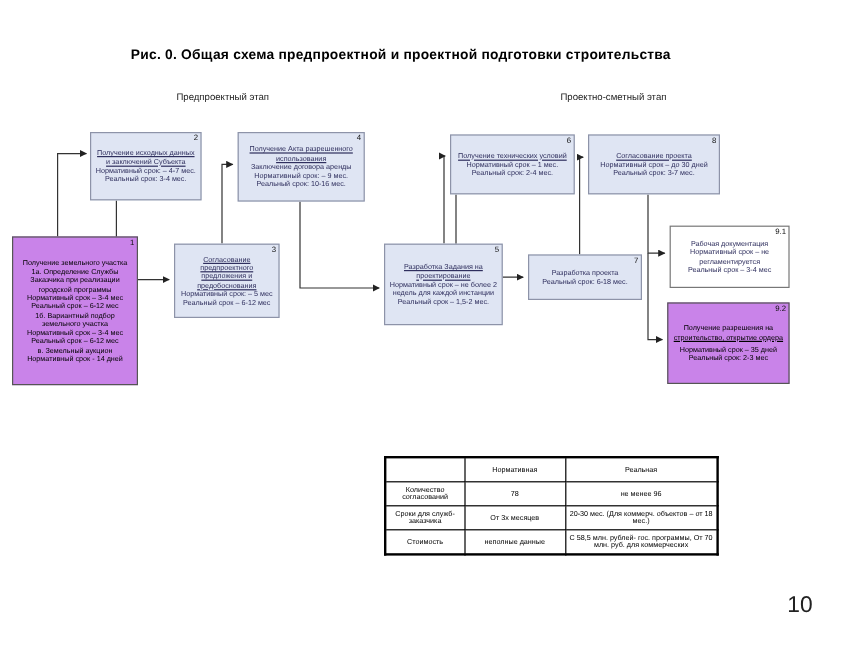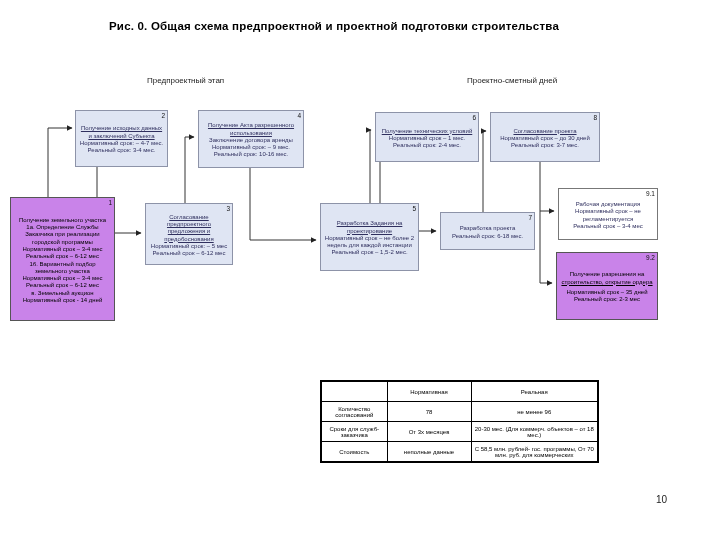--- a/index.html
+++ b/index.html
@@ -1,18 +1,18 @@
 <!DOCTYPE html>
 <html><head>
 <meta charset="utf-8">
 <style>
   html,body{margin:0;padding:0;}
   body{width:720px;height:540px;position:relative;background:#fff;
        font-family:"Liberation Sans","DejaVu Sans",sans-serif;color:#000;overflow:hidden;}
-  .title{position:absolute;top:20px;left:0;width:668px;text-align:center;
+  .title{position:absolute;top:40px;left:0;width:668px;text-align:center;
          font-size:11.5px;font-weight:bold;letter-spacing:.2px;}
   .col-header{position:absolute;font-size:8px;color:#222;margin-left:32px;}
   #hdr-left{left:115px;top:76px;}
   #hdr-right{left:435px;top:76px;}
   .box{position:absolute;box-sizing:border-box;border:1px solid #8d93a8;background:#dfe5f3;
        color:#2f2f5e;font-size:6px;line-height:1.22;text-align:center;
        display:flex;flex-direction:column;justify-content:center;align-items:center;
        padding:6px 3px 3px;}
   .box .num{position:absolute;top:1px;right:2px;font-size:6.5px;color:#111;}
   .box .u{text-decoration:underline;}
@@ -20,29 +20,29 @@
   .purple{background:#c983e9;border-color:#555;color:#000;}
   #box-9-1{background:#fff;border-color:#777;}
   svg.connectors{position:absolute;left:0;top:0;pointer-events:none;}
   svg.connectors polyline{fill:none;stroke:#333;stroke-width:1;}
   .gap{height:3px;}
   table.stats{position:absolute;left:320px;top:380px;width:277px;border-collapse:collapse;
         table-layout:fixed;font-size:6px;background:#fff;border:2px solid #000;}
   table.stats td,table.stats th{border:1.5px solid #000;padding:2px 3px;text-align:center;
         font-weight:normal;vertical-align:middle;height:15px;}
   table.stats .lbl{font-size:6px;}
-  .page-num{position:absolute;left:656px;top:494px;font-size:10px;color:#222;}
+  .page-num{position:absolute;left:656px;top:494px;font-size:19px;color:#222;}
 </style>
 </head>
 <body>
 
 <div class="title">Рис. 0. Общая схема предпроектной и проектной подготовки строительства</div>
 
 <div class="col-header" id="hdr-left">Предпроектный этап</div>
-<div class="col-header" id="hdr-right">Проектно-сметный дней</div>
+<div class="col-header" id="hdr-right">Проектно-сметный этап</div>
 
 <svg class="connectors" width="720" height="540">
   <defs>
     <marker id="arr" markerWidth="7" markerHeight="7" refX="5.5" refY="3" orient="auto">
       <path d="M0,0 L6,3 L0,6 z" fill="#222"></path>
     </marker>
   </defs>
   <polyline points="48,197 48,128 72,128" marker-end="url(#arr)"></polyline>
   <polyline points="97,167 97,233 141,233" marker-end="url(#arr)"></polyline>
   <polyline points="185,203 185,137 194,137" marker-end="url(#arr)"></polyline>

